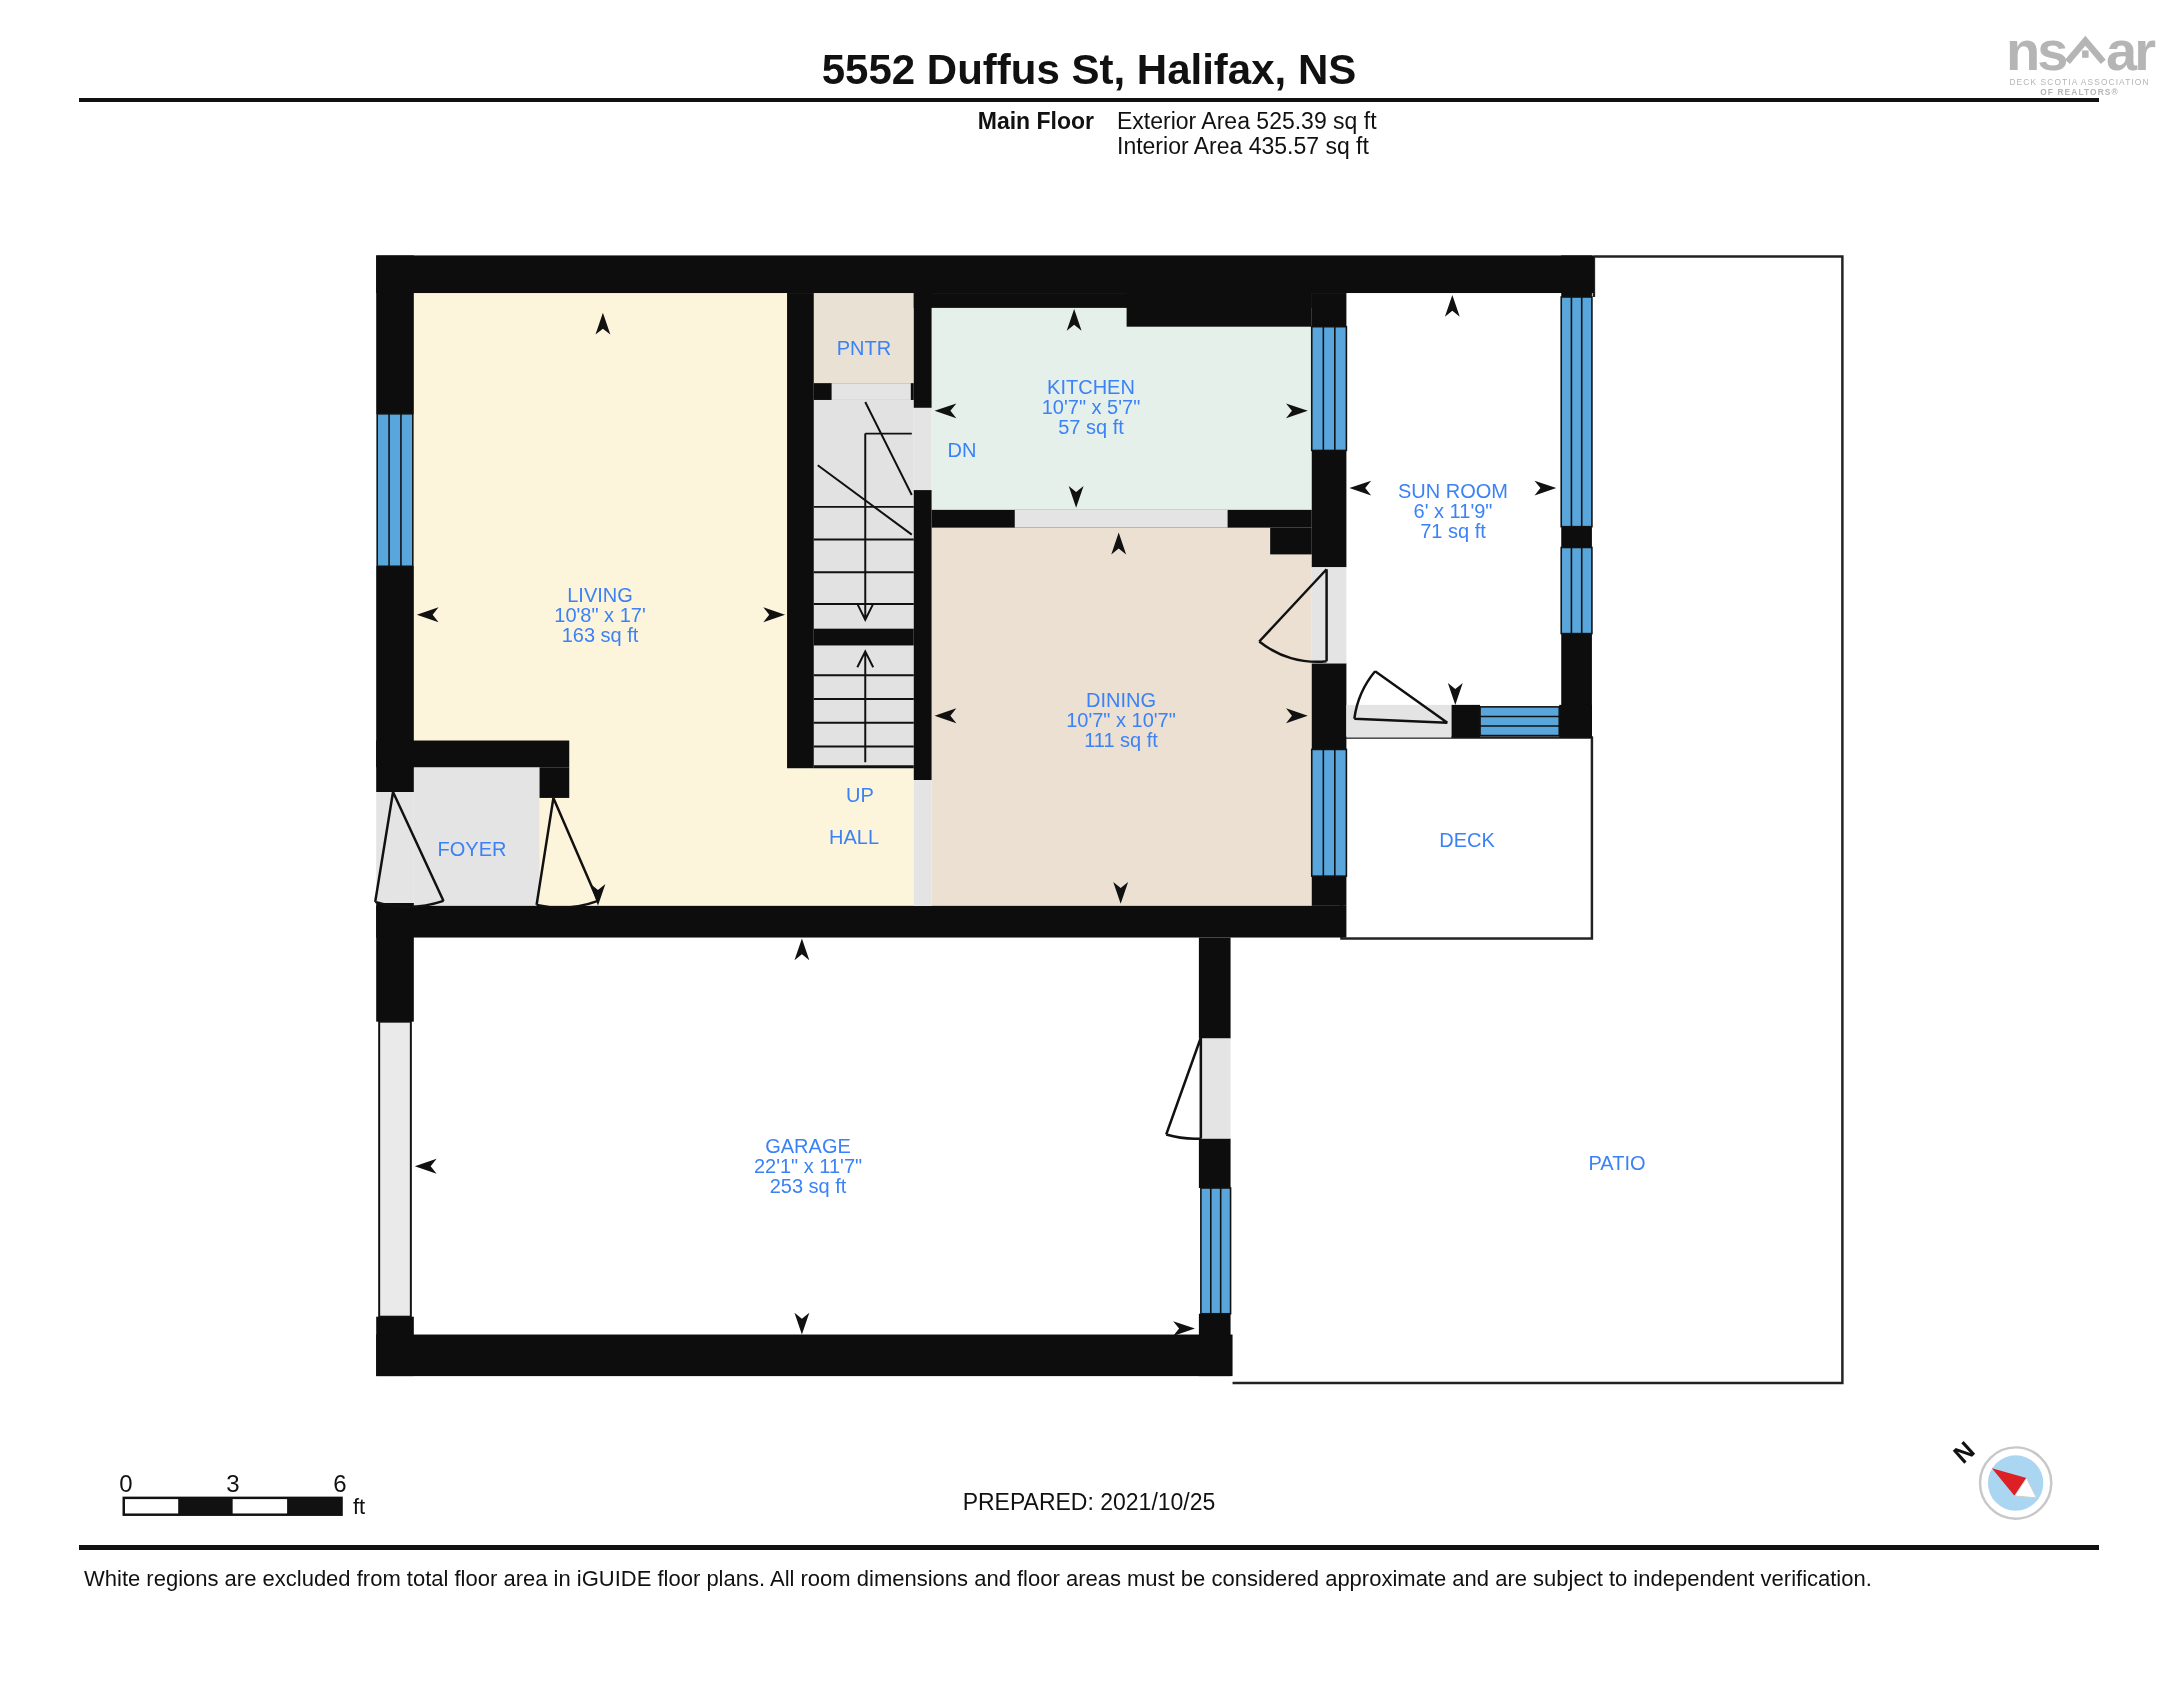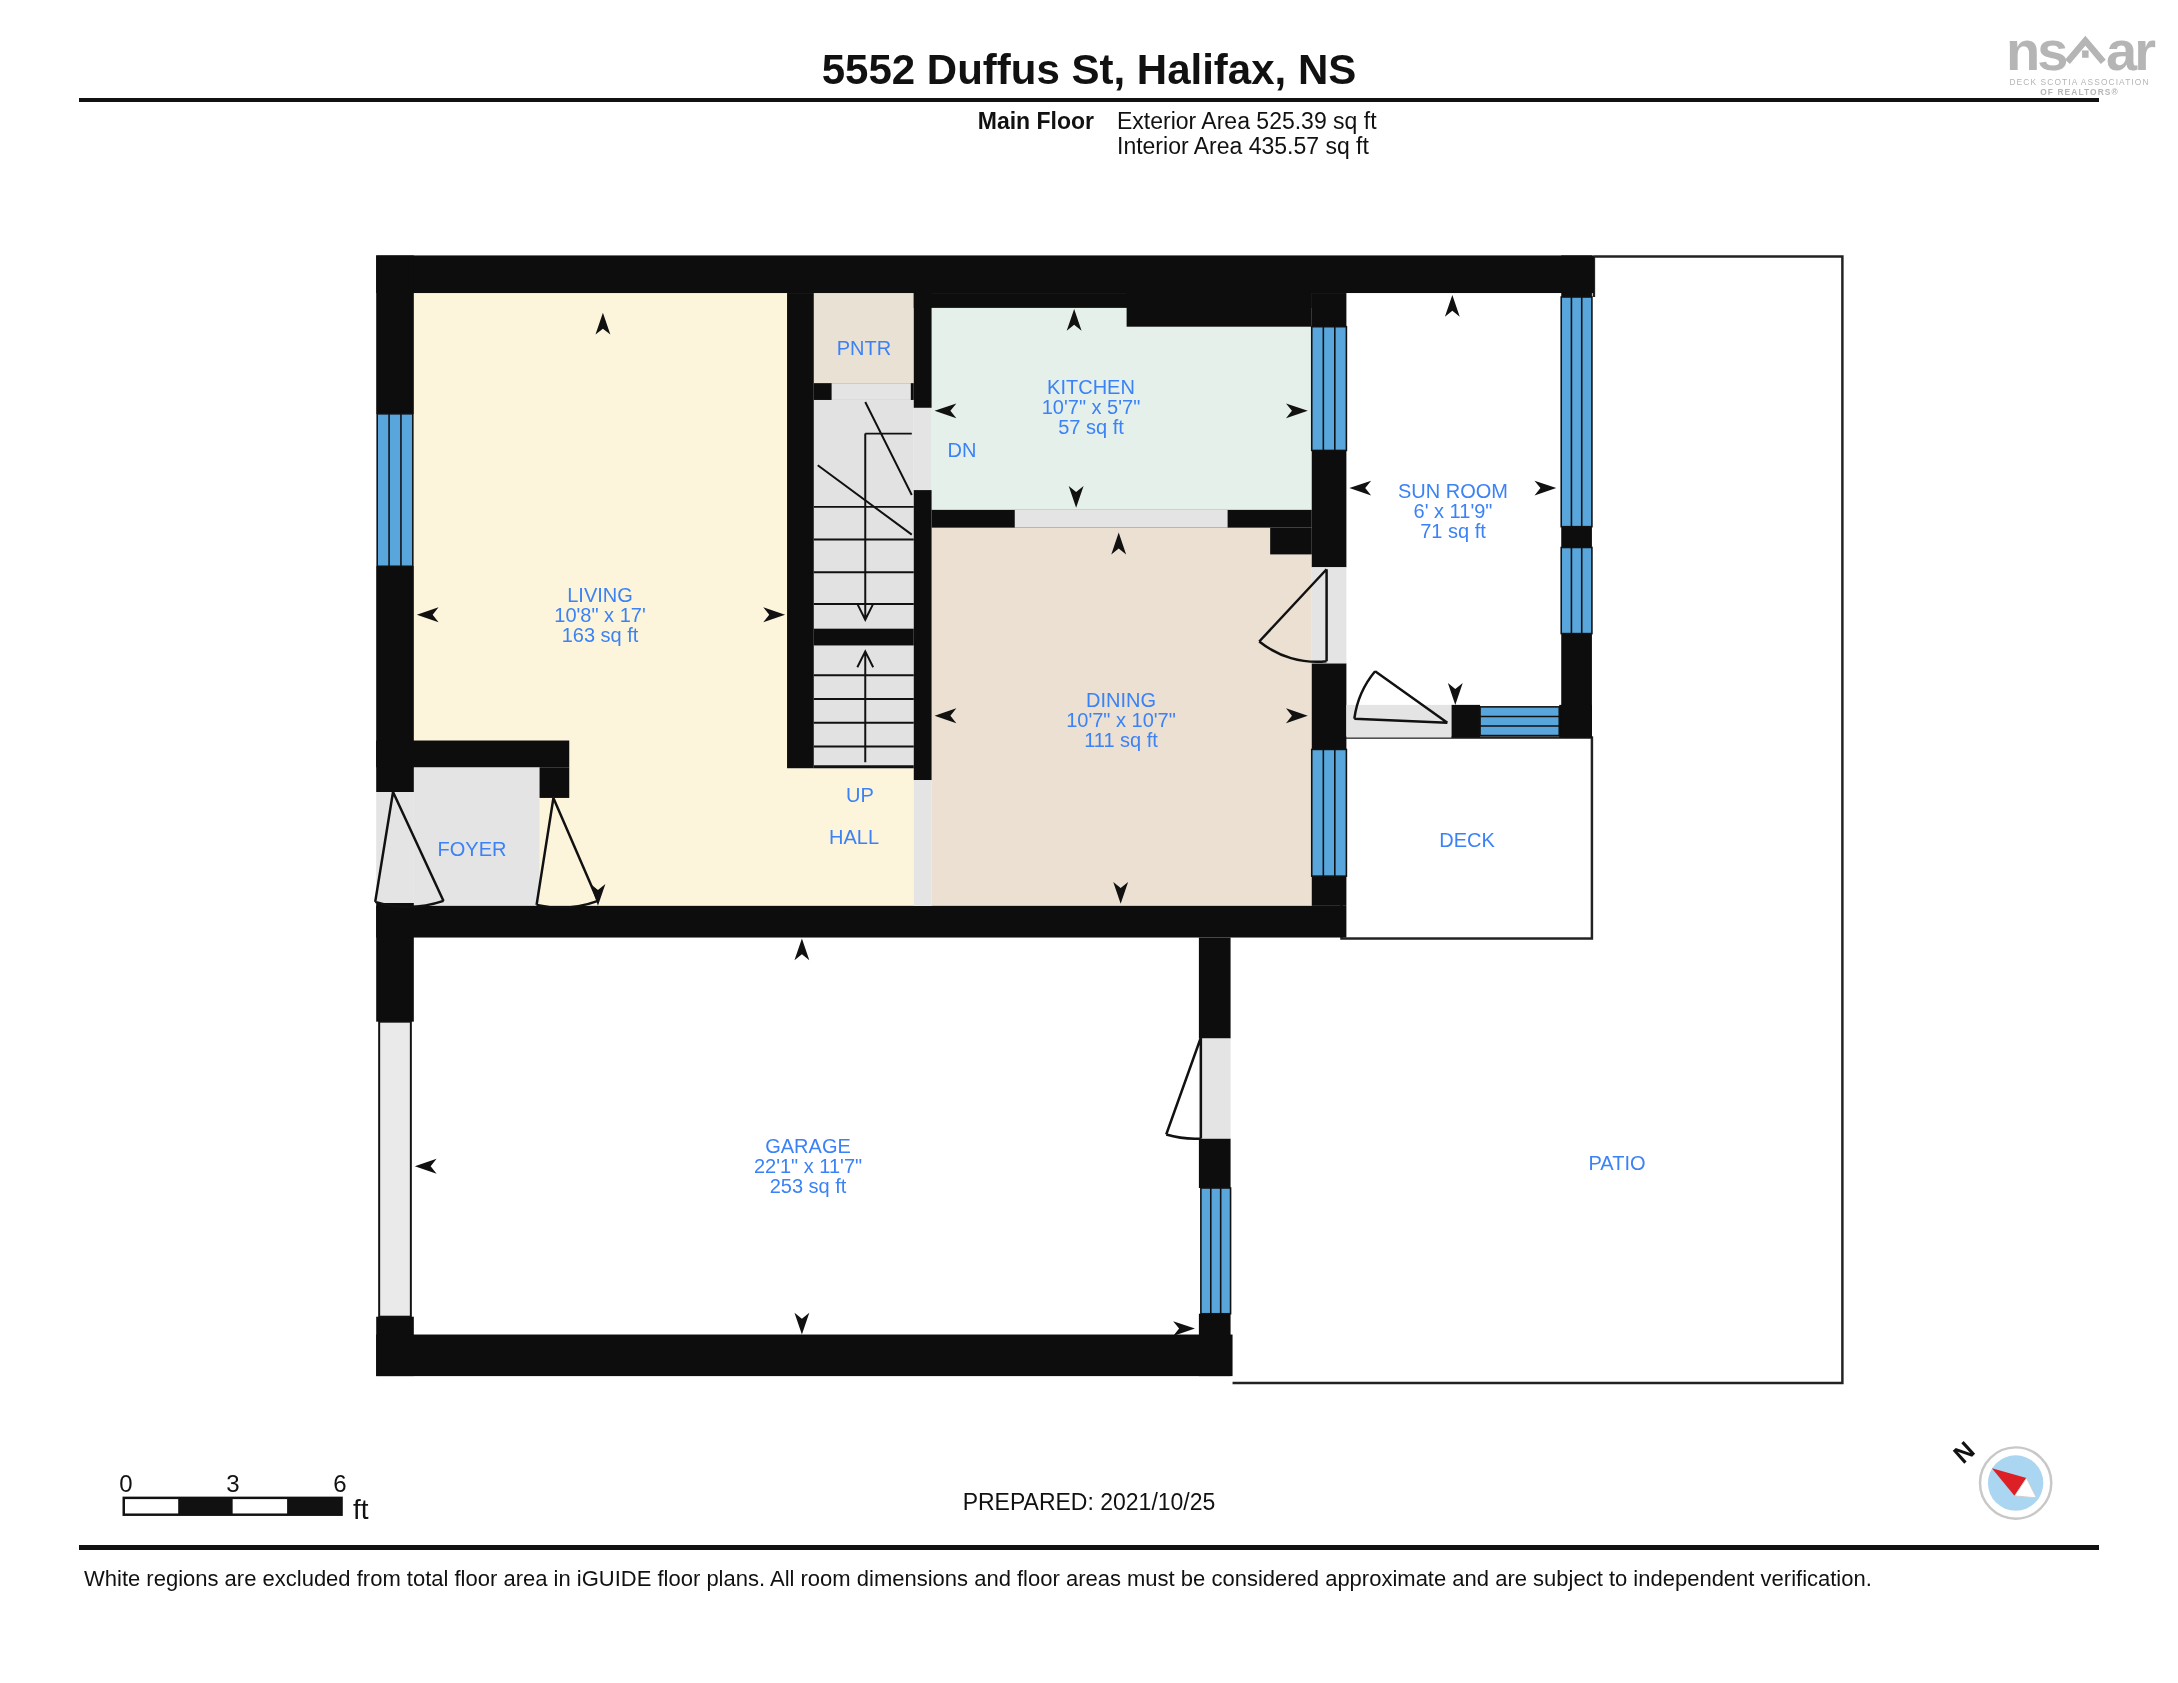--- a/index.html
+++ b/index.html
@@ -18,21 +18,21 @@
   #logo .l1{font-size:8.4px;letter-spacing:1.1px;margin-top:4px;color:#b5b5b5;}
   #logo .l2{font-size:8.4px;letter-spacing:1.1px;font-weight:bold;color:#b5b5b5;}
   
   .room-label{position:absolute;transform:translate(-50%,-50%);text-align:center;
               font-size:20px;line-height:20px;color:#3b82f6;white-space:nowrap;}
   
   #prepared{left:0;top:1489px;width:2178px;text-align:center;font-size:23px;}
   #bottom-rule{left:79px;top:1545px;width:2020px;height:5px;background:#111;}
   #disclaimer{left:84px;top:1566px;width:2010px;font-size:22px;color:#111;}
   .tick{position:absolute;transform:translateX(-50%);font-size:24px;}
-  #scale-unit{position:absolute;font-size:28px;}
+  #scale-unit{position:absolute;font-size:22px;}
   #north-label{position:absolute;font-size:25px;font-weight:600;transform:rotate(-42deg);}
   svg{display:block;}
 </style>
 </head>
 <body>
 
 <div id="page">
 
   <div class="abs" id="title">5552 Duffus St, Halifax, NS</div>
   <div class="abs" id="title-rule"></div>

